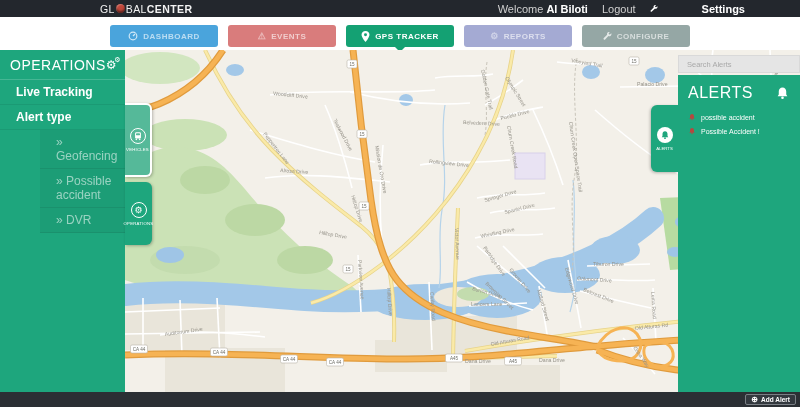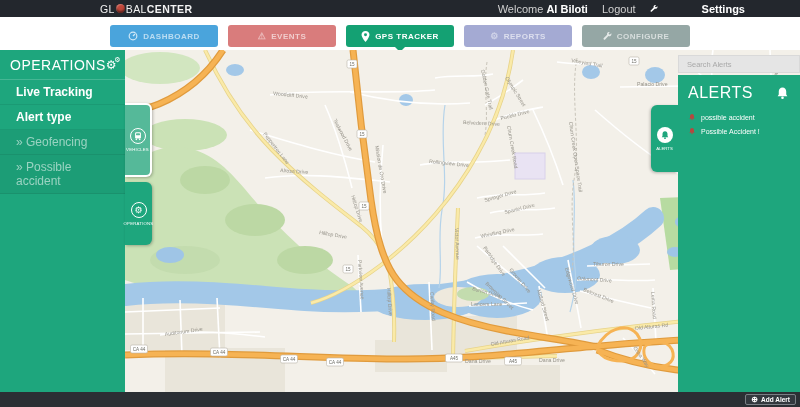--- a/index.html
+++ b/index.html
@@ -38,21 +38,21 @@
 
   
   .sidebar { position:absolute; left:0; top:0; width:125px; height:342px; background:#1ea67d; color:#fff; }
   .sidebar-header { display:flex; align-items:center; justify-content:space-between; padding:7px 10px 6px 10px; }
   .sidebar-title { font-size:14px; font-weight:normal; letter-spacing:.5px; }
   .gears { font-size:12px; line-height:1; position:relative; }
   .gears .g2 { font-size:7px; position:absolute; right:-4px; top:-3px; }
   .menu { border-top:1px solid rgba(255,255,255,.18); }
   .menu-item { padding:5px 10px 5px 16px; font-size:12px; font-weight:bold; color:#fff;
                border-bottom:1px solid rgba(0,0,0,.07); cursor:pointer; }
-  .menu-item.sub { font-weight:normal; color:rgba(255,255,255,.55); background:rgba(0,0,0,.05); }
+  .menu-item.sub { font-weight:normal; color:rgba(255,255,255,.55); background:rgba(0,0,0,.05);margin-left:40px; }
 
   
   .map-wrap { position:absolute; left:125px; top:0; width:675px; height:342px; overflow:hidden; background:#f3f0e9; }
   #map-labels text { font-family:"Liberation Sans",sans-serif; font-size:5.2px; fill:#96938a; }
   #map-shields rect { fill:#fff; stroke:#b9b4a8; stroke-width:.6; }
   #map-shields text { font-family:"Liberation Sans",sans-serif; font-size:4.6px; fill:#6d6d66; }
 
   
   .float-tab { position:absolute; width:27px; border-radius:0 6px 6px 0; color:#fff; cursor:pointer;
                display:flex; flex-direction:column; align-items:center; justify-content:center; gap:3px;
@@ -152,20 +152,21 @@
   <div class="sidebar">
     <div class="sidebar-header">
       <span class="sidebar-title">OPERATIONS</span>
       <span class="gears">⚙<span class="g2">⚙</span></span>
     </div>
     <div class="menu">
       <div class="menu-item">Live Tracking</div>
       <div class="menu-item">Alert type</div>
       <div class="menu-item sub">» Geofencing</div>
       <div class="menu-item sub">» Possible accident</div>
+      <div class="menu-item sub">» DVR</div>
     </div>
   </div>
 
   <div class="map-wrap">
     <svg width="675" height="342" viewBox="0 0 675 342">
       <rect width="675" height="342" fill="#f3f0e9"></rect>
 
       <g fill="#e9e5da">
         <rect x="0" y="238" width="100" height="62"></rect>
           <rect x="40" y="298" width="120" height="44"></rect>

